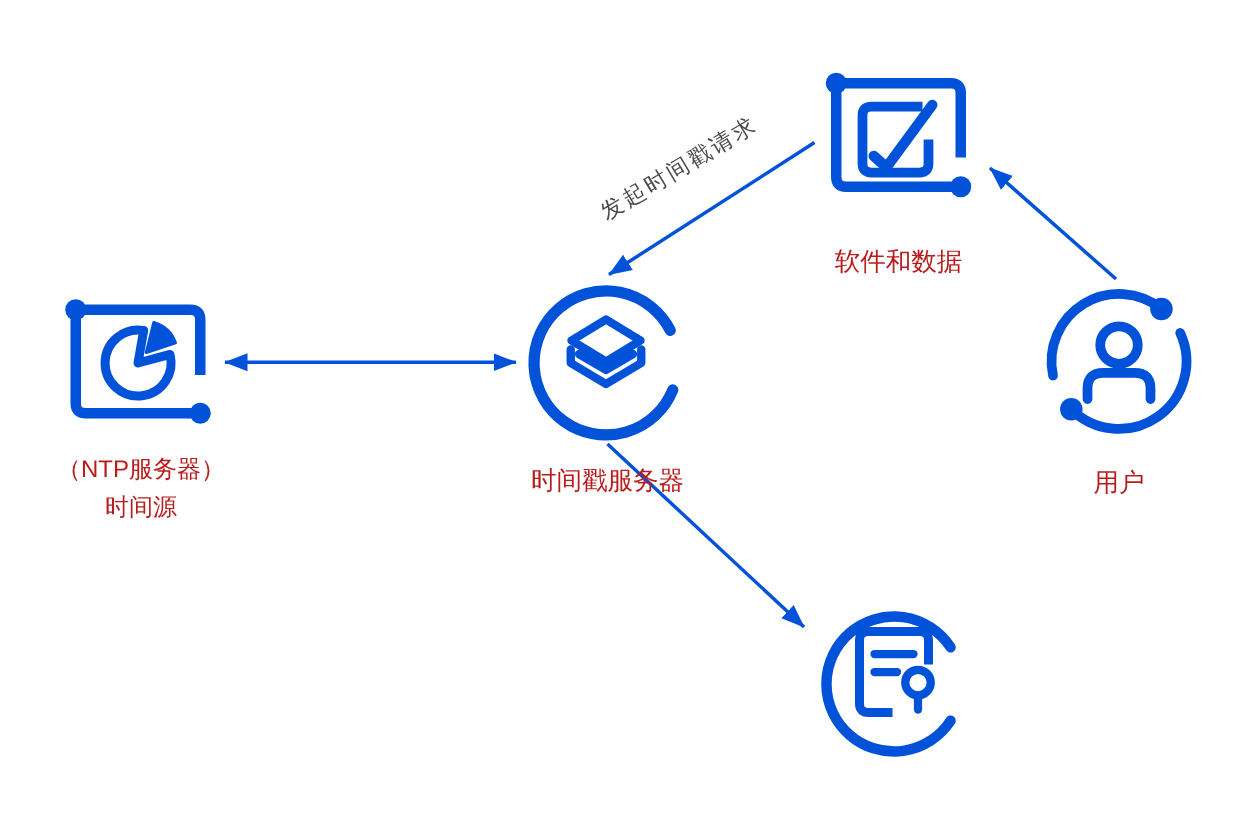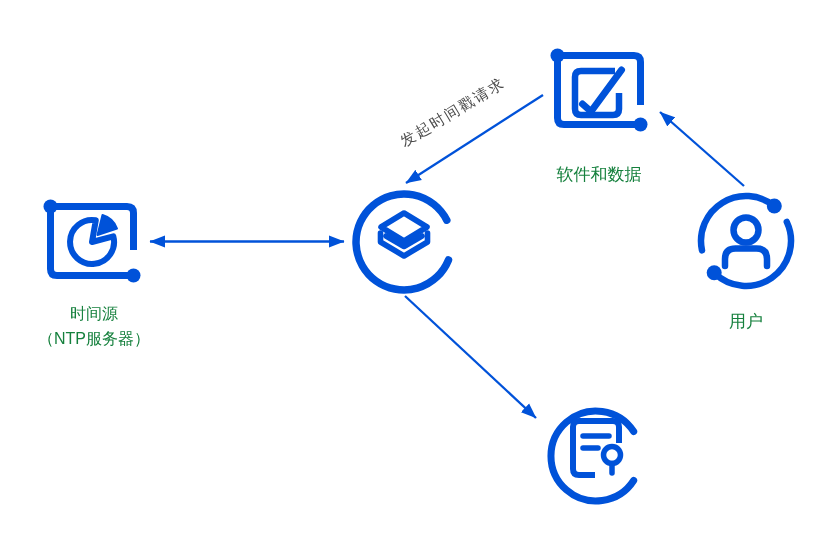--- a/index.html
+++ b/index.html
@@ -9,21 +9,21 @@
     width: 839px;
     height: 560px;
     background: #ffffff;
     overflow: hidden;
   }
   .node { position: absolute; }
   .node svg { display: block; }
   .node-label {
     position: absolute;
     text-align: center;
-    color: #15803d;
+    color: #b91c1c;
     font-size: 17px;
     line-height: 25px;
     white-space: nowrap;
   }
   .node-label.small { font-size: 16px; }
   #edges {
     position: absolute;
     left: 0; top: 0;
     width: 839px; height: 560px;
   }
@@ -67,32 +67,33 @@
     <svg width="100" height="86" viewBox="0 0 100 86">
       <circle class="dot" cx="8.5" cy="8.5" r="7"></circle>
       <path class="stk" stroke-width="7" d="M 8.5 8.5 H 85 Q 91.5 8.5 91.5 15 V 52"></path>
       <path class="stk" stroke-width="7" d="M 8.5 8.5 V 71 Q 8.5 77.5 15 77.5 H 91.5"></path>
       <circle class="dot" cx="91.5" cy="77.5" r="7"></circle>
       <path class="stk" stroke-width="6" d="M 71.3 38.3 A 22 22 0 1 1 53.8 22.3 L 50 44 Z"></path>
       <path class="dot" stroke="#0052d9" stroke-width="2" stroke-linejoin="round" d="M 55.5 37 L 60.5 17 A 22 22 0 0 1 75 30.5 Z"></path>
     </svg>
   </div>
   <div class="node-label small" style="left:12px; top:301px; width:164px;">
+    <div>（NTP服务器）</div>
     <div>时间源</div>
-    <div>（NTP服务器）</div>
   </div>
 
   <div class="node" style="left:349px; top:187px;">
     <svg width="110" height="110" viewBox="0 0 110 110">
       <path class="stk cap" stroke-width="7.5" d="M 99.5 73 A 48 48 0 1 1 97.8 33.2"></path>
       <path class="stk" stroke-width="5.6" d="M 55 26 L 78 40 L 55 54 L 32 40 Z"></path>
       <path class="stk cap" stroke-width="5.6" d="M 37 49 L 55 59.5 L 73 49"></path>
       <path class="stk cap" stroke-width="5.6" d="M 31.5 46 V 55 L 55 69 L 78.5 55 V 46"></path>
     </svg>
   </div>
+  <div class="node-label" style="left:320px; top:308px; width:170px;">时间戳服务器</div>
 
   <div class="node" style="left:549px; top:47px;">
     <svg width="100" height="86" viewBox="0 0 100 86">
       <circle class="dot" cx="8.5" cy="8.5" r="7"></circle>
       <path class="stk" stroke-width="7" d="M 8.5 8.5 H 85 Q 91.5 8.5 91.5 15 V 58"></path>
       <path class="stk" stroke-width="7" d="M 8.5 8.5 V 71 Q 8.5 77.5 15 77.5 H 91.5"></path>
       <circle class="dot" cx="91.5" cy="77.5" r="7"></circle>
       <path class="stk" stroke-width="6.5" d="M 66 24 H 32 Q 26 24 26 30 V 62 Q 26 68 32 68 H 64 Q 70 68 70 62 V 46"></path>
       <path class="stk cap" stroke-width="7" d="M 33.5 57 L 42 64.5 L 72.5 23"></path>
     </svg>

